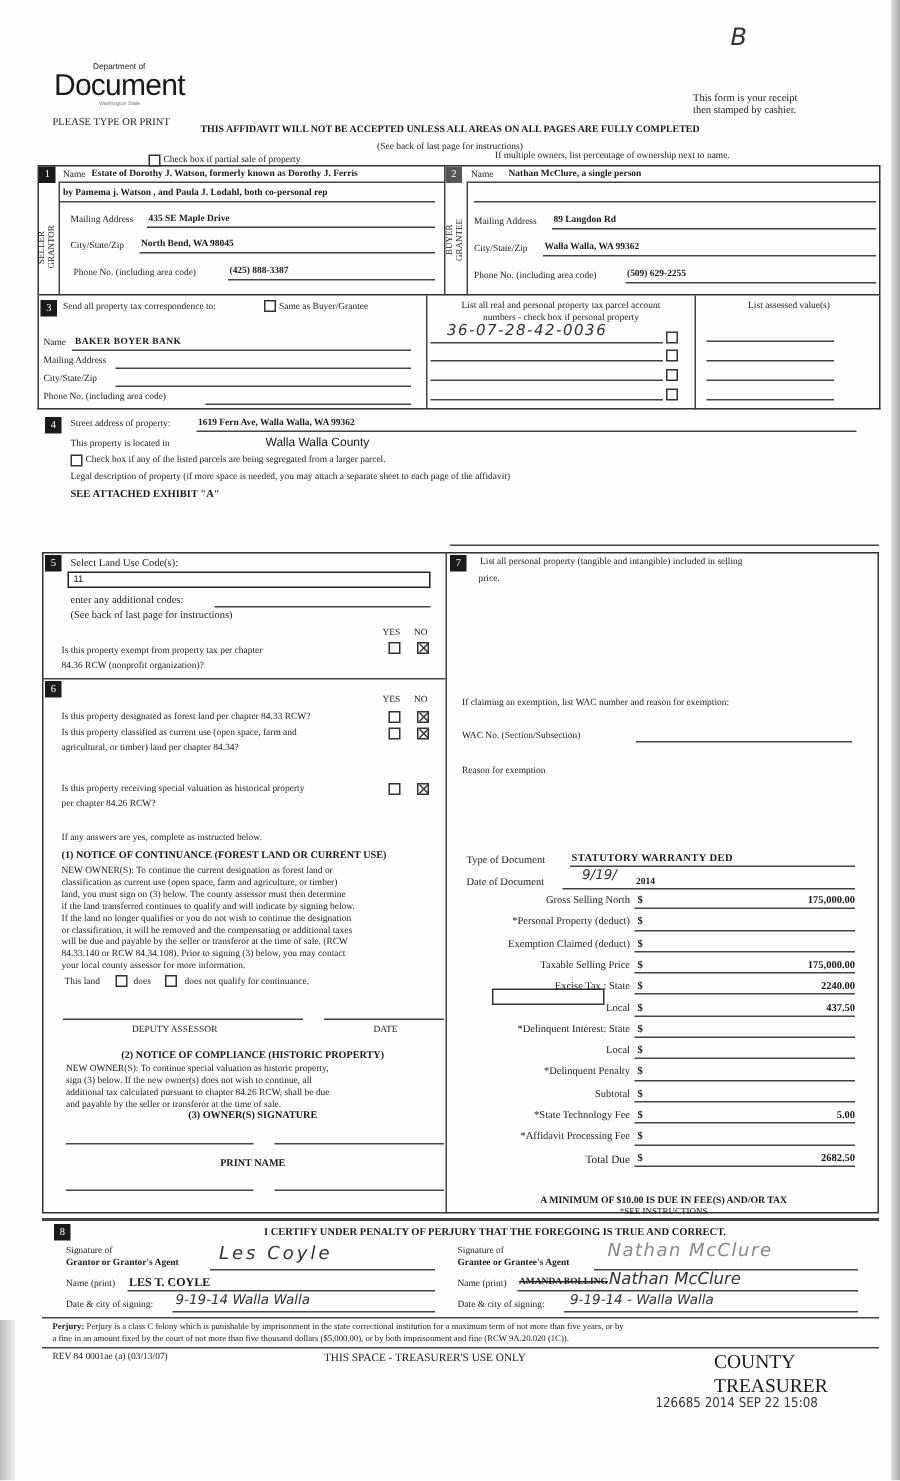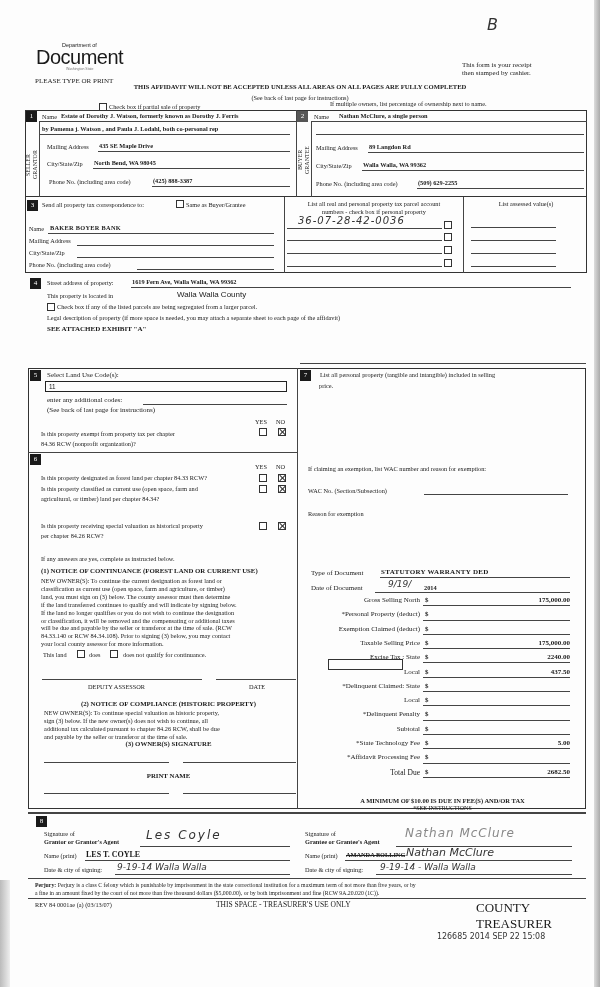--- a/index.html
+++ b/index.html
@@ -258,21 +258,21 @@
         <div class="abs bold right" style="left: 135px; top: 3px; width: 135px; font-size: 7px;">2240.00</div>
         <div class="hline" style="left: 123px; top: 12.3px; width: 147px;"></div>
       </div>
       <div class="abs" style="left: 0px; top: 71.5px; width: 275px; height: 14.3px;">
         <div class="abs right" style="left: 0px; top: 3px; width: 120px; font-size: 7px;">Local</div>
         <div class="abs bold" style="left: 125px; top: 3px; font-size: 7px;">$</div>
         <div class="abs bold right" style="left: 135px; top: 3px; width: 135px; font-size: 7px;">437.50</div>
         <div class="hline" style="left: 123px; top: 12.3px; width: 147px;"></div>
       </div>
       <div class="abs" style="left: 0px; top: 85.8px; width: 275px; height: 14.3px;">
-        <div class="abs right" style="left: 0px; top: 3px; width: 120px; font-size: 7px;">*Delinquent Claimed:  State</div>
+        <div class="abs right" style="left: 0px; top: 3px; width: 120px; font-size: 7px;">*Delinquent Interest:  State</div>
         <div class="abs bold" style="left: 125px; top: 3px; font-size: 7px;">$</div>
         <div class="abs bold right" style="left: 135px; top: 3px; width: 135px; font-size: 7px;"></div>
         <div class="hline" style="left: 123px; top: 12.3px; width: 147px;"></div>
       </div>
       <div class="abs" style="left: 0px; top: 100.1px; width: 275px; height: 14.3px;">
         <div class="abs right" style="left: 0px; top: 3px; width: 120px; font-size: 7px;">Local</div>
         <div class="abs bold" style="left: 125px; top: 3px; font-size: 7px;">$</div>
         <div class="abs bold right" style="left: 135px; top: 3px; width: 135px; font-size: 7px;"></div>
         <div class="hline" style="left: 123px; top: 12.3px; width: 147px;"></div>
       </div>
@@ -307,20 +307,21 @@
         <div class="hline" style="left: 123px; top: 12.3px; width: 147px;"></div>
       </div>
     </div>
   <div class="box" style="left:328px;top:659px;width:75px;height:11px;"></div>
 
   <div class="abs bold center" style="left:300px;top:797px;width:285px;font-size:6.5px;">A MINIMUM OF $10.00 IS DUE IN FEE(S) AND/OR TAX</div>
   <div class="abs center" style="left:300px;top:805px;width:285px;font-size:6px;">*SEE INSTRUCTIONS</div>
 
   <div class="hline" style="left:28px;top:812px;width:558px;border-top:2px solid #444;"></div>
   <div class="num-badge" style="left:36px;top:816px;">8</div>
+  <div class="abs bold center" style="left:100px;top:817px;width:460px;font-size:7px;">I CERTIFY UNDER PENALTY OF PERJURY THAT THE FOREGOING IS TRUE AND CORRECT.</div>
 
   <div class="abs f6" style="left:44px;top:830px;">Signature of</div>
   <div class="abs bold f6" style="left:44px;top:838px;">Grantor or Grantor's Agent</div>
   <div class="abs hand" style="left:146px;top:828px;font-size:12px;letter-spacing:2px;">Les Coyle</div>
   <div class="hline" style="left:140px;top:846px;width:150px;"></div>
   <div class="abs f6" style="left:44px;top:852px;">Name (print)</div>
   <div class="abs bold f8" style="left:86px;top:850px;">LES  T.  COYLE</div>
   <div class="hline" style="left:85px;top:860px;width:205px;"></div>
   <div class="abs f6" style="left:44px;top:866px;">Date &amp; city of signing:</div>
   <div class="abs hand" style="left:117px;top:862px;font-size:9px;">9-19-14   Walla Walla</div>

